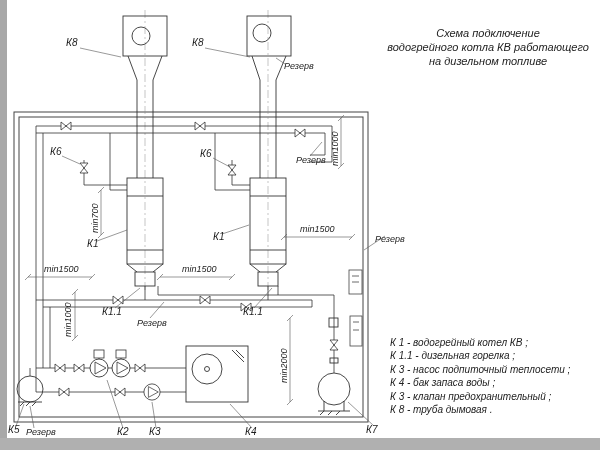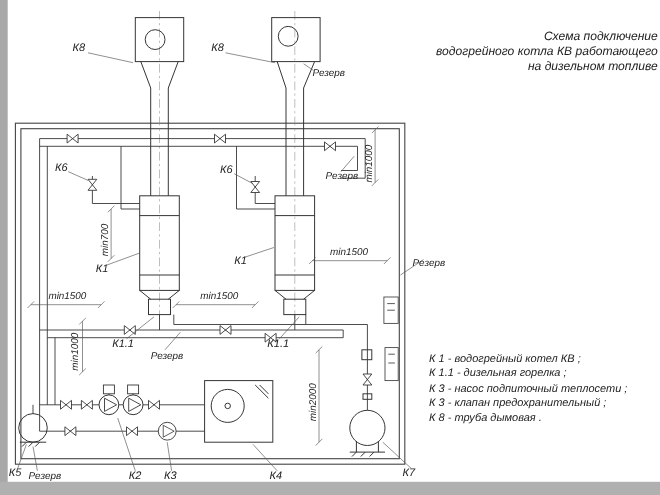--- a/index.html
+++ b/index.html
@@ -1,22 +1,22 @@
 <!DOCTYPE html>
 <html><head>
 <meta charset="utf-8">
 <style>
   *{margin:0;padding:0;box-sizing:border-box}
   html,body{width:600px;height:450px}
   body{position:relative;background:#fff;overflow:hidden;font-family:"Liberation Sans",sans-serif}
   .edge-left{position:absolute;left:0;top:0;width:7px;height:450px;background:#a8a8a8}
   .edge-bottom{position:absolute;left:0;top:438px;width:600px;height:12px;background:#b0b0b0}
-  .title-block{position:absolute;left:378px;top:26px;width:220px;text-align:right;
+  .title-block{position:absolute;left:378px;top:26px;width:220px;text-align:center;
     font:italic 11px/14px "Liberation Sans",sans-serif;color:#222}
-  .legend{position:absolute;left:390px;top:320px;white-space:nowrap;
+  .legend{position:absolute;left:390px;top:336px;white-space:nowrap;
     font:italic 10px/13.4px "Liberation Sans",sans-serif;color:#222}
   svg.schematic{position:absolute;left:0;top:0}
   svg text{font-family:"Liberation Sans",sans-serif;font-style:italic;fill:#1c1c1c}
   .lbl{font-size:10px}
   .dim{font-size:9px}
   .res{font-size:9px}
 </style>
 </head>
 <body>
 
@@ -26,20 +26,21 @@
 <div class="title-block">
   <div>Схема подключение</div>
   <div>водогрейного котла КВ работающего</div>
   <div>на дизельном топливе</div>
 </div>
 
 <div class="legend">
   <div>К 1  -  водогрейный котел КВ ;</div>
   <div>К 1.1 -  дизельная горелка ;</div>
   <div>К 3  -  насос подпиточный теплосети ;</div>
+  <div>К 4  -  бак запаса воды ;</div>
   <div>К 3  -  клапан предохранительный ;</div>
   <div>К 8  -  труба дымовая .</div>
 </div>
 
 <svg class="schematic" width="600" height="450" viewBox="0 0 600 450">
   <defs>
     <g id="valve">
       <path d="M-5,-4 L0,0 L-5,4 Z M5,-4 L0,0 L5,4 Z" fill="#fff" stroke="#333" stroke-width="0.8"></path>
     </g>
     <g id="pump">

